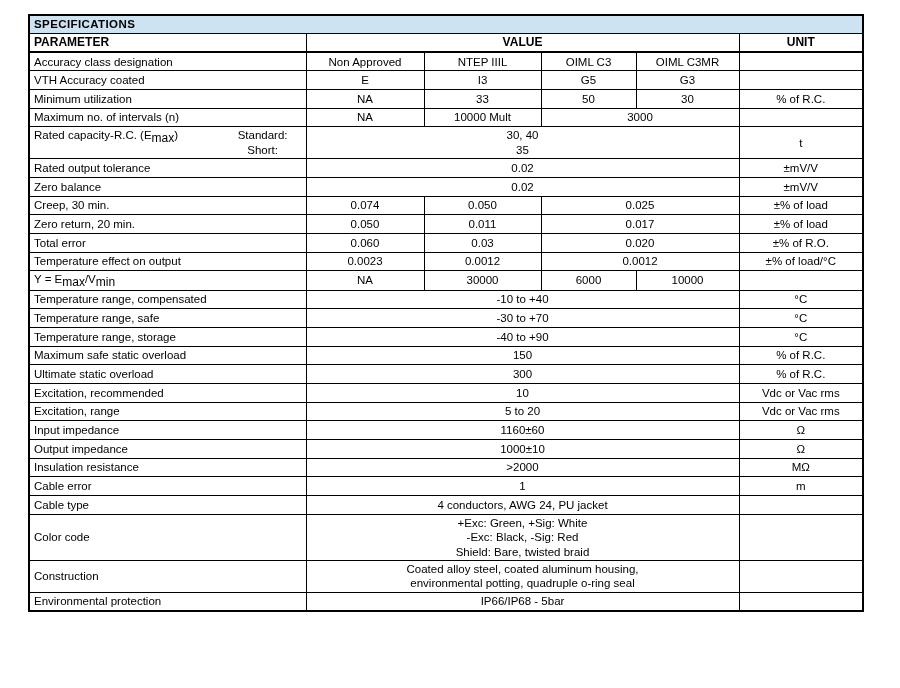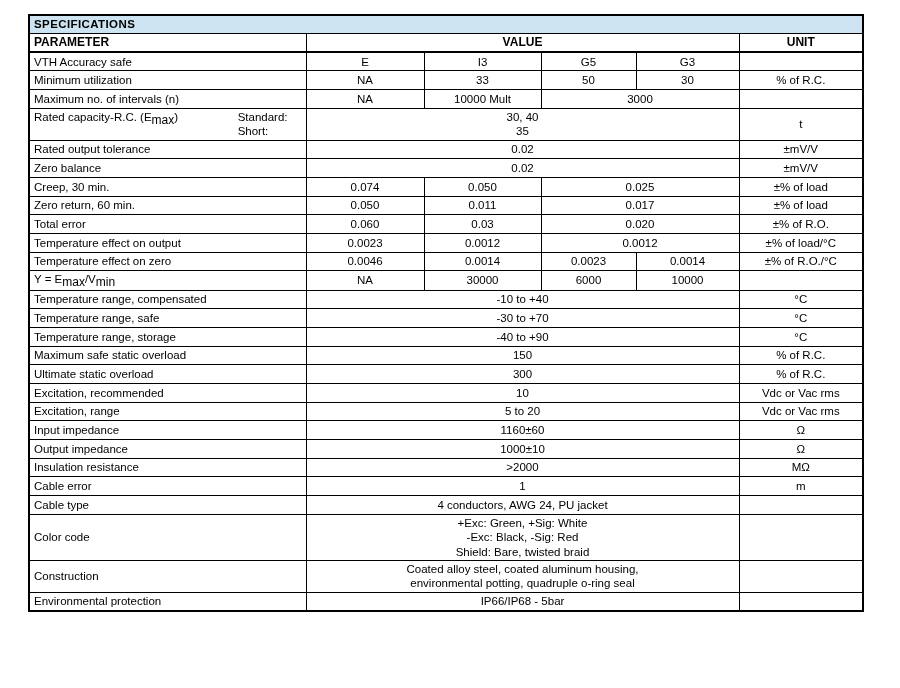--- a/index.html
+++ b/index.html
@@ -34,21 +34,21 @@
   tr.header-row td {
     font-weight: bold;
     font-size: 12px;
     border-bottom: 2px solid #000;
     height: 16px;
   }
   td.param { text-align: left; padding-left: 6px; }
   td.val, td.unit { text-align: center; }
   td.multi { white-space: normal; line-height: 1.4; padding: 2px 4px; margin-top: 12px; }
   td.param-flex .param-wrap { display: flex; justify-content: space-between; align-items: flex-start; }
-  .param-right { text-align: left; margin-right: 14px; }
+  .param-right { text-align: center; margin-right: 14px; }
   sub { font-size: 12px; line-height: 1; }
 </style>
 </head>
 <body>
 
 <div class="page">
   <table class="spec">
     <colgroup>
       <col style="width:277px">
       <col style="width:118px">
@@ -62,21 +62,29 @@
         <td colspan="6" class="title">SPECIFICATIONS</td>
       </tr>
       <tr class="header-row">
         <td class="param">PARAMETER</td>
         <td class="val" colspan="4">VALUE</td>
         <td class="unit">UNIT</td>
       </tr>
     </thead>
     <tbody id="rows">
         <tr>
-          <td class="param">VTH Accuracy safe</td>
+          <td class="param">Accuracy class designation</td>
+          <td class="val">Non Approved</td>
+          <td class="val">NTEP IIIL</td>
+          <td class="val">OIML C3</td>
+          <td class="val">OIML C3MR</td>
+          <td class="unit"></td>
+        </tr>
+        <tr>
+          <td class="param">VTH Accuracy coated</td>
           <td class="val">E</td>
           <td class="val">I3</td>
           <td class="val">G5</td>
           <td class="val">G3</td>
           <td class="unit"></td>
         </tr>
         <tr>
           <td class="param">Minimum utilization</td>
           <td class="val">NA</td>
           <td class="val">33</td>
@@ -118,49 +126,41 @@
           <td class="unit">±mV/V</td>
         </tr>
         <tr>
           <td class="param">Creep, 30 min.</td>
           <td class="val">0.074</td>
           <td class="val">0.050</td>
           <td class="val" colspan="2">0.025</td>
           <td class="unit">±% of load</td>
         </tr>
         <tr>
-          <td class="param">Zero return, 60 min.</td>
+          <td class="param">Zero return, 20 min.</td>
           <td class="val">0.050</td>
           <td class="val">0.011</td>
           <td class="val" colspan="2">0.017</td>
           <td class="unit">±% of load</td>
         </tr>
         <tr>
           <td class="param">Total error</td>
           <td class="val">0.060</td>
           <td class="val">0.03</td>
           <td class="val" colspan="2">0.020</td>
           <td class="unit">±% of R.O.</td>
         </tr>
         <tr>
           <td class="param">Temperature effect on output</td>
           <td class="val">0.0023</td>
           <td class="val">0.0012</td>
           <td class="val" colspan="2">0.0012</td>
           <td class="unit">±% of load/°C</td>
         </tr>
         <tr>
-          <td class="param">Temperature effect on zero</td>
-          <td class="val">0.0046</td>
-          <td class="val">0.0014</td>
-          <td class="val">0.0023</td>
-          <td class="val">0.0014</td>
-          <td class="unit">±% of R.O./°C</td>
-        </tr>
-        <tr>
           <td class="param"><span><span>Y = E</span><sub>max</sub><span>/V</span><sub>min</sub></span></td>
           <td class="val">NA</td>
           <td class="val">30000</td>
           <td class="val">6000</td>
           <td class="val">10000</td>
           <td class="unit"></td>
         </tr>
         <tr>
           <td class="param">Temperature range, compensated</td>
           <td class="val" colspan="4">-10 to +40</td>

